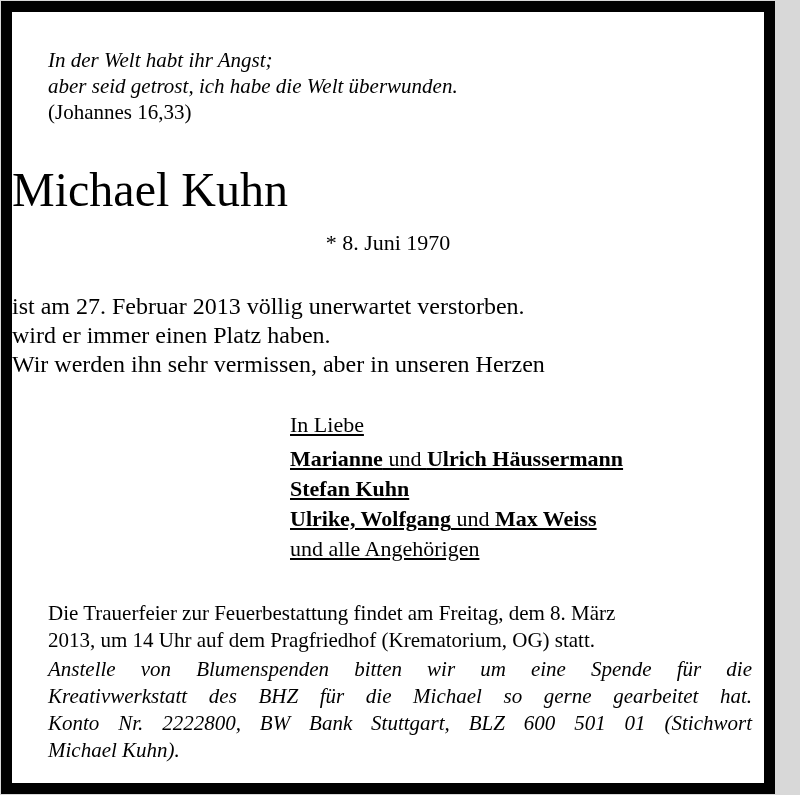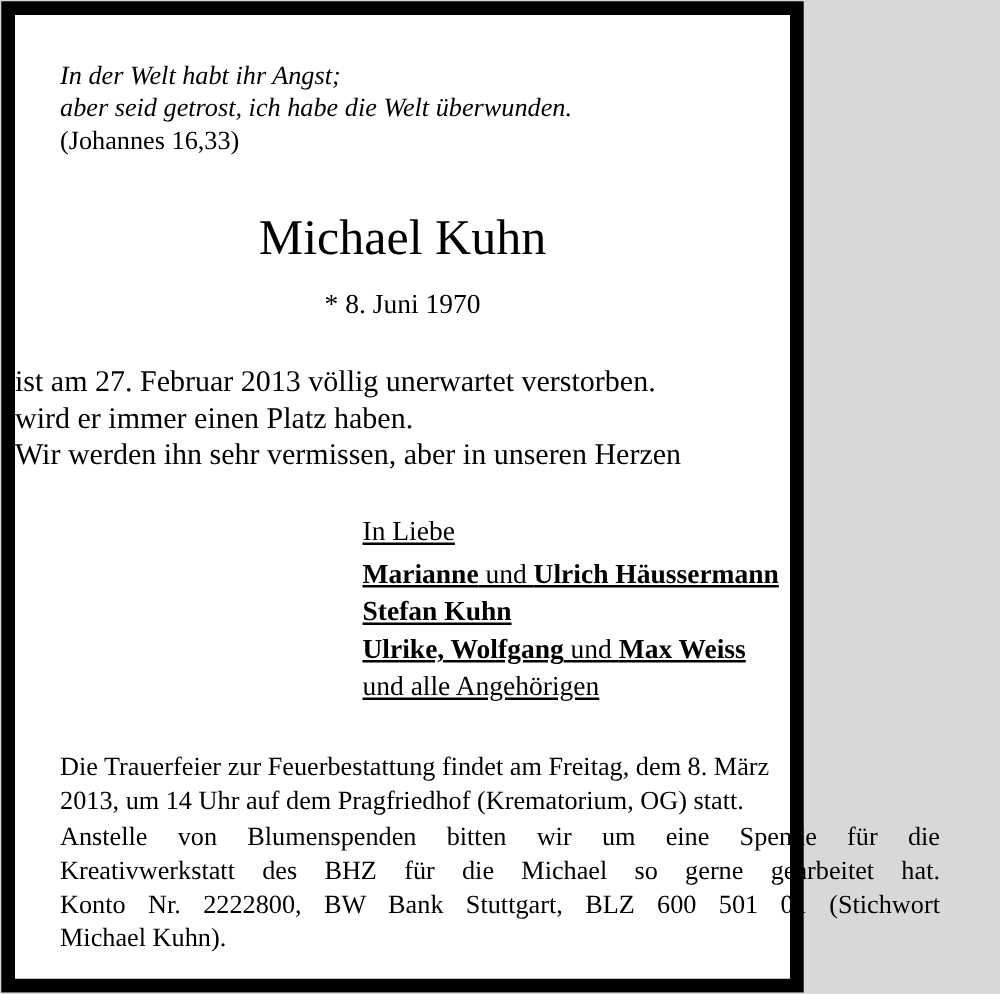--- a/index.html
+++ b/index.html
@@ -1,33 +1,33 @@
 <!DOCTYPE html>
 <html><head>
 <meta charset="utf-8">
 <style>
   html, body { margin: 0; padding: 0; background: #d8d8d8; }
   body { width: 800px; height: 795px; position: relative; overflow: hidden; }
   .frame {
-    position: absolute; left: 1px; top: 1px; width: 642px; height: 793px;
+    position: absolute; left: 1px; top: 1px; width: 774px; height: 793px;
     box-sizing: border-box; border: 11px solid #000; background: #fff;
     font-family: "Liberation Serif", "DejaVu Serif", serif; color: #000;
   }
   .abs { position: absolute; white-space: nowrap; }
   .verse { left: 36px; top: 35px; font-size: 21px; line-height: 26px; }
   .verse .it { font-style: italic; }
-  .name { left: 0; right: 0; top: 150px; text-align: center; font-size: 40px; line-height: 56px; }
+  .name { left: 0; right: 0; top: 150px; font-size: 48px; line-height: 56px; }
   .born { left: 0; right: 0; top: 218px; text-align: center; font-size: 22px; line-height: 26px; }
   .msg { left: 0; right: 0; top: 280px; text-align: left; font-size: 24px; line-height: 29px; }
   .sign { left: 278px; top: 398px; font-size: 22px; line-height: 30px; text-decoration: underline; }
   .sign .intro { margin-bottom: 4px; }
   .sign b { font-weight: bold; text-align: right; }
   .info { left: 36px; width: 704px; font-size: 21px; line-height: 27px; white-space: normal; }
   .info1 { top: 588px; }
-  .info2 { top: 644px; text-align: justify; }
+  .info2 { top: 644px; text-align: justify; font-style: italic; }
   .info2 .ln { display: block; text-align: justify; text-align-last: justify; }
   .info2 .ln.last { text-align-last: left; }
 </style>
 </head>
 <body>
 
 <div class="frame">
 
   <div class="abs verse">
     <div class="it">In der Welt habt ihr Angst;</div>

